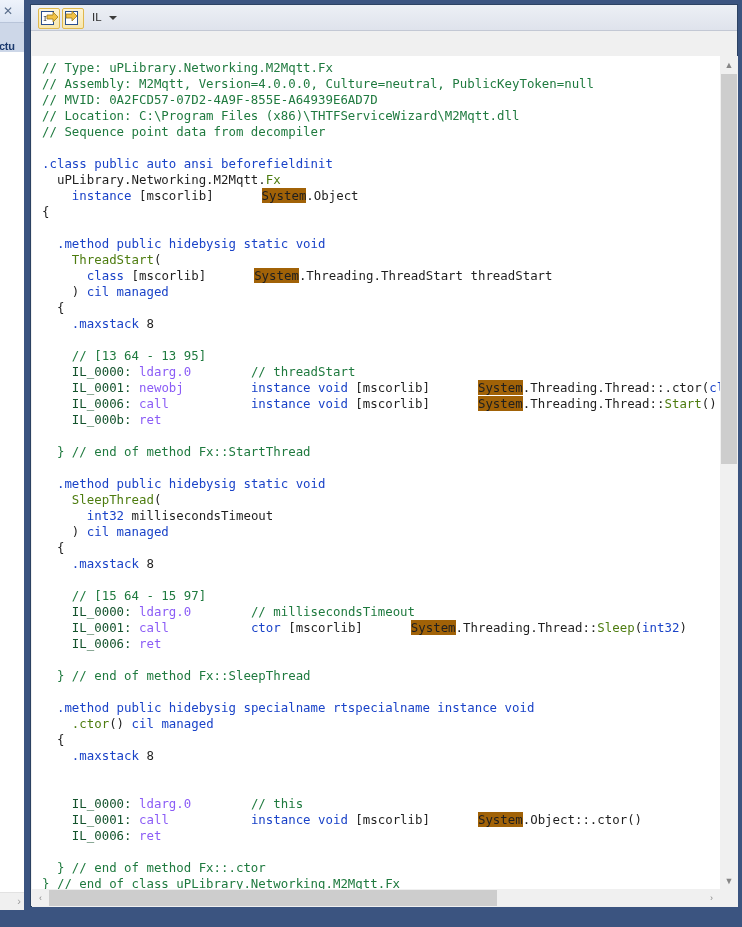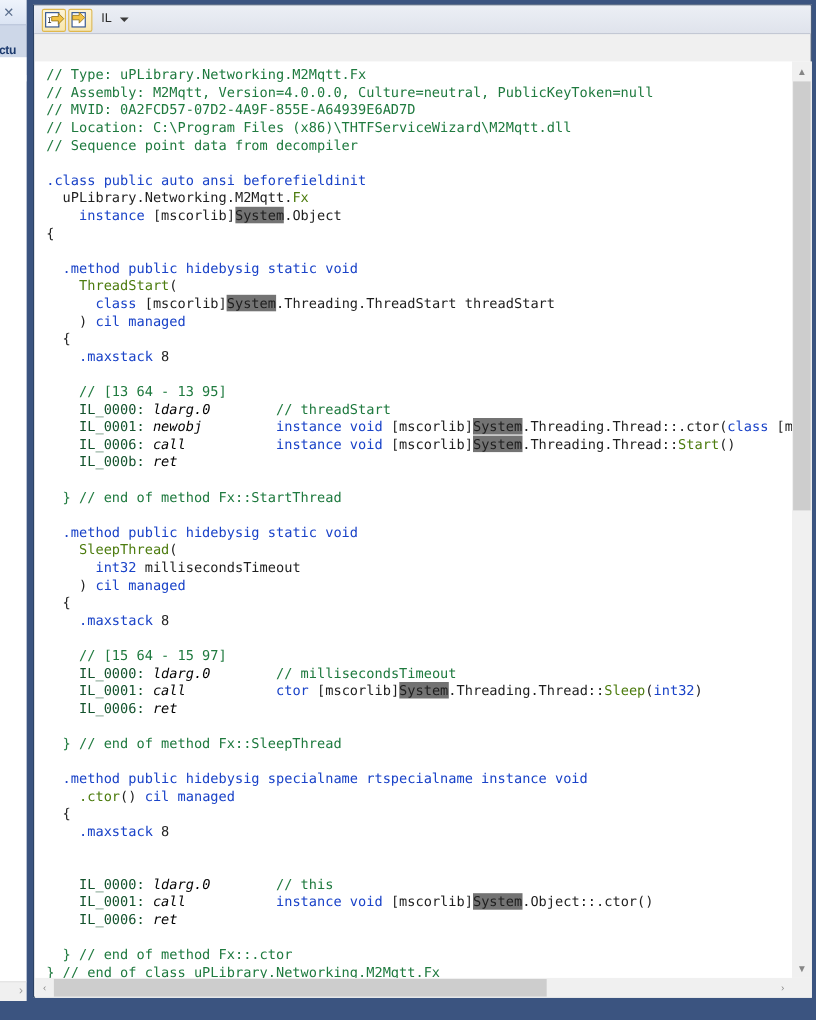--- a/index.html
+++ b/index.html
@@ -59,24 +59,24 @@
   .code-area { position:absolute; left:0; top:0; right:18px; bottom:18px; overflow:hidden; background:#fff; }
   pre.code {
     position:absolute; left:10px; top:4px;
     font-family:"DejaVu Sans Mono","Liberation Mono",monospace;
     font-size:12.4px; line-height:16px; white-space:pre; color:#1f1f1f;
     letter-spacing:0px;
   }
   .c  { color:#1f7a3f; }              
   .kw { color:#1a43c8; }              
   .ty { color:#4d7c0f; }              
-  .op { color:#000000;font-style:italic; }              
+  .op { color:#8b5cf6; }              
   .lbl{ color:#14532d; }              
   .pl { color:#1f1f1f; }              
-  .hl { background:#737373; }         
+  .hl { background:#a16207;margin-left:48px; }         
 
   
   .vscroll { position:absolute; right:0; top:0; width:18px; bottom:18px; background:#f0f0f0; }
   .vs-up { position:absolute; left:0; top:0; width:18px; height:17px;
       display:flex;align-items:center;justify-content:center;color:#868686;font-size:9px; }
   .vs-down { position:absolute; left:0; bottom:0; width:18px; height:17px;
       display:flex;align-items:center;justify-content:center;color:#868686;font-size:9px; }
   .vs-thumb { position:absolute; left:1px; top:18px; width:16px; height:390px; background:#cdcdcd; }
   .hscroll { position:absolute; left:0; right:18px; bottom:0; height:18px; background:#f0f0f0; }
   .hs-left { position:absolute; left:0; top:0; width:17px; height:18px;

